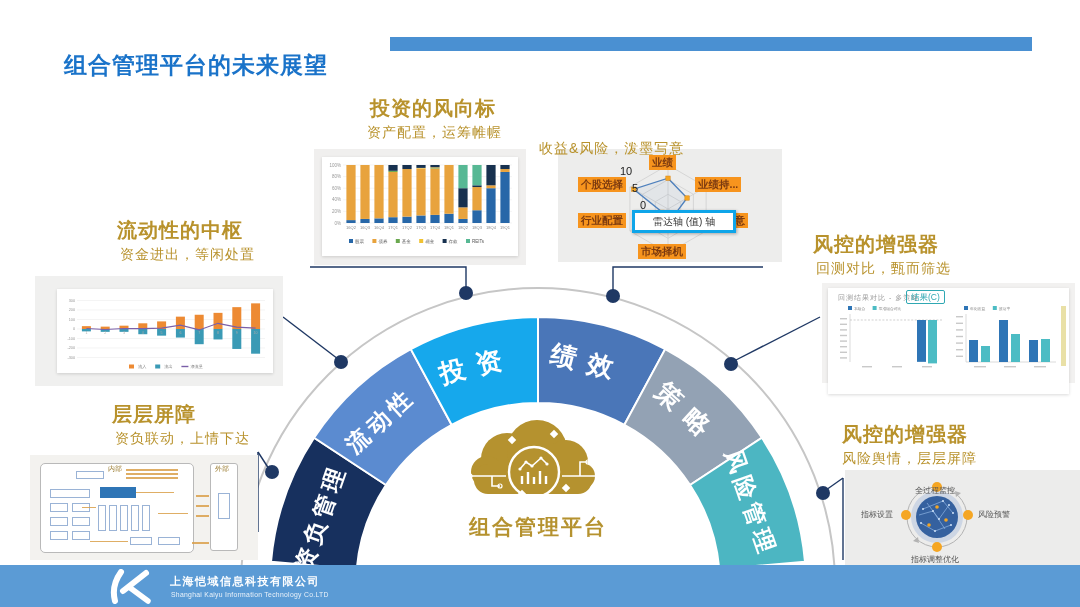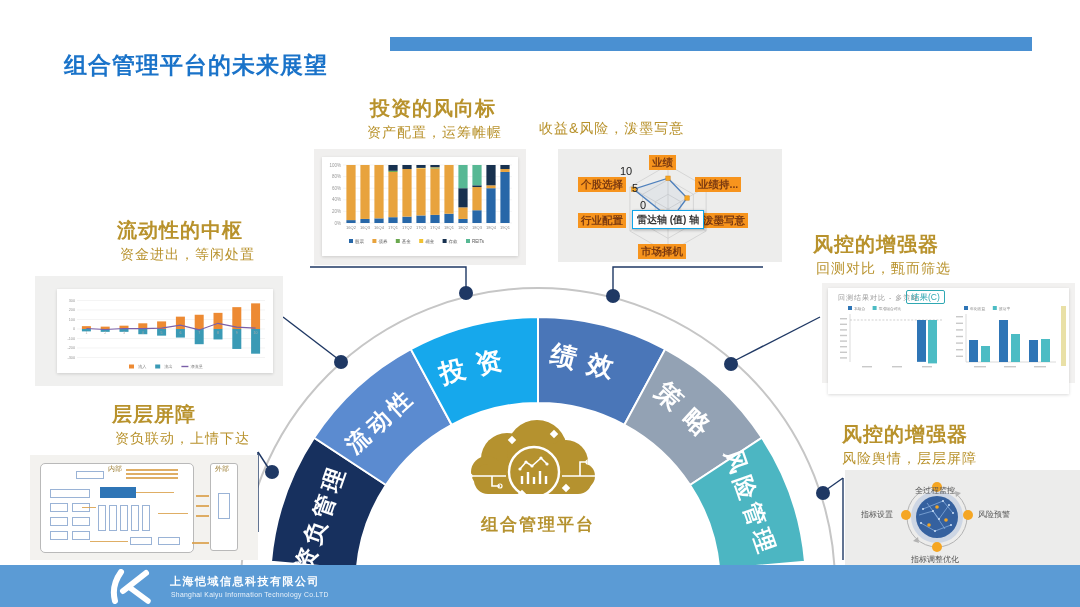--- a/index.html
+++ b/index.html
@@ -7,29 +7,29 @@
   .abs{position:absolute;}
   #page-title{left:64px;top:26px;font-size:23px;font-weight:bold;color:#1a73c9;letter-spacing:1px;z-index:4;}
   #title-bar{left:390px;top:37px;width:642px;height:14px;background:#4a90d2;z-index:4;}
   .co-title{color:#b8922c;font-size:20px;font-weight:bold;letter-spacing:1px;z-index:4;white-space:nowrap;}
   .co-sub{color:#b8922c;font-size:14px;letter-spacing:1px;z-index:4;white-space:nowrap;}
   .panel{position:absolute;z-index:2;}
   .card{position:absolute;background:#fff;box-shadow:0 1px 3px rgba(0,0,0,.15);}
   svg{display:block;}
   .radar-label{position:absolute;background:#f7941d;color:#7b3a10;font-weight:bold;font-size:10.5px;line-height:15px;padding:0 3px;white-space:nowrap;z-index:3;}
   .radar-scale{position:absolute;font-size:11px;color:#222;z-index:3;}
-  .tooltip{position:absolute;background:#fff;border:1px solid #0ea5e9;box-shadow:1px 1px 3px rgba(0,0,0,.3);font-size:10px;color:#333;line-height:17px;padding:0 4px;white-space:nowrap;z-index:6;font-weight:bold;}
+  .tooltip{position:absolute;background:#fff;border:3px solid #0ea5e9;box-shadow:1px 1px 3px rgba(0,0,0,.3);font-size:10px;color:#333;line-height:17px;padding:0 18px;white-space:nowrap;z-index:6;}
   .bbox{position:absolute;background:#fff;border:1px solid #9ab3d6;box-sizing:border-box;}
   .gold-line{position:absolute;background:#d9a04a;opacity:.85;}
   .region-label{position:absolute;font-size:7px;color:#9a7b2f;z-index:3;}
   .risk-label{position:absolute;font-size:8px;color:#555;white-space:nowrap;z-index:3;}
   #footer{left:0;top:565px;width:1080px;height:42px;z-index:5;}
   #company-cn{left:170px;top:574px;font-size:11px;font-weight:bold;color:#fff;letter-spacing:1.5px;z-index:6;}
   #company-en{left:171px;top:591px;font-size:6.8px;color:#eaf2fa;letter-spacing:.3px;z-index:6;}
-  #platform-label{left:433px;top:513px;width:210px;text-align:center;color:#b5922f;font-size:17px;font-weight:bold;letter-spacing:2px;z-index:2;}
+  #platform-label{left:433px;top:513px;width:210px;text-align:center;color:#b5922f;font-size:21px;font-weight:bold;letter-spacing:2px;z-index:2;}
   #strat-header{position:absolute;left:10px;top:5px;font-size:7px;color:#999;letter-spacing:1px;}
   #strat-badge{position:absolute;left:78px;top:2px;font-size:8.5px;color:#2fa8b3;border:1px solid #2fa8b3;border-radius:2px;padding:0 4px;line-height:12px;}
   #strat-scroll{position:absolute;right:3px;top:18px;width:5px;height:60px;background:#e9e0a6;}
 </style>
 </head>
 <body>
 
 <div id="slide">
 
   <svg id="ring-svg" class="abs" style="left:0;top:0;z-index:0;" width="1080" height="607" viewBox="0 0 1080 607">
@@ -143,21 +143,21 @@
           <rect x="97.19999999999999" y="82" width="4" height="4" fill="#f1c232"></rect>
           <text x="103.19999999999999" y="85.5" font-size="4.5" fill="#555" text-anchor="start" font-family="&quot;Liberation Sans&quot;,&quot;DejaVu Sans&quot;,sans-serif">现金</text>
           <rect x="120.6" y="82" width="4" height="4" fill="#17314f"></rect>
           <text x="126.6" y="85.5" font-size="4.5" fill="#555" text-anchor="start" font-family="&quot;Liberation Sans&quot;,&quot;DejaVu Sans&quot;,sans-serif">存款</text>
           <rect x="144" y="82" width="4" height="4" fill="#57b894"></rect>
           <text x="150" y="85.5" font-size="4.5" fill="#555" text-anchor="start" font-family="&quot;Liberation Sans&quot;,&quot;DejaVu Sans&quot;,sans-serif">REITs</text>
         </svg>
     </div>
   </div>
 
-  <div class="abs co-sub" style="left:539px;top:120px;">收益&amp;风险，泼墨写意</div>
+  <div class="abs co-sub" style="left:539px;top:140px;">收益&amp;风险，泼墨写意</div>
   <div class="panel" style="left:558px;top:149px;width:224px;height:113px;background:#ededec;">
     <svg id="radar-chart" class="abs" style="left:0;top:0;" width="224" height="113" viewBox="0 0 224 113">
         <polygon points="110,45.333333333333336 122.70170592217177,52.666666666666664 122.70170592217177,67.33333333333333 110,74.66666666666667 97.29829407782825,67.33333333333334 97.29829407782823,52.666666666666664" fill="none" stroke="#cfcfcf" stroke-width="0.8"></polygon>
         <polygon points="110,30.666666666666668 135.40341184434354,45.33333333333333 135.40341184434354,74.66666666666666 110,89.33333333333333 84.59658815565648,74.66666666666669 84.59658815565646,45.33333333333333" fill="none" stroke="#cfcfcf" stroke-width="0.8"></polygon>
         <polygon points="110,16 148.1051177665153,38 148.10511776651532,81.99999999999999 110,104 71.89488223348471,82.00000000000003 71.89488223348471,38" fill="none" stroke="#cfcfcf" stroke-width="0.8"></polygon>
         <line x1="110" y1="60" x2="110" y2="16" stroke="#cfcfcf" stroke-width="0.8"></line>
         <line x1="110" y1="60" x2="148.1051177665153" y2="38" stroke="#cfcfcf" stroke-width="0.8"></line>
         <line x1="110" y1="60" x2="148.10511776651532" y2="81.99999999999999" stroke="#cfcfcf" stroke-width="0.8"></line>
         <line x1="110" y1="60" x2="110" y2="104" stroke="#cfcfcf" stroke-width="0.8"></line>
         <line x1="110" y1="60" x2="71.89488223348471" y2="82.00000000000003" stroke="#cfcfcf" stroke-width="0.8"></line>

